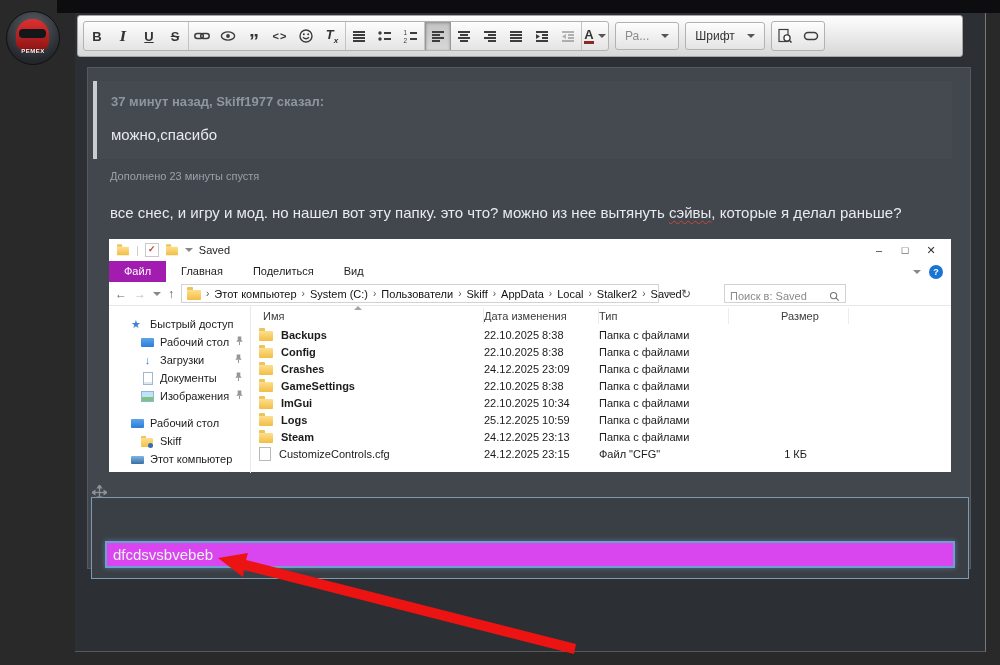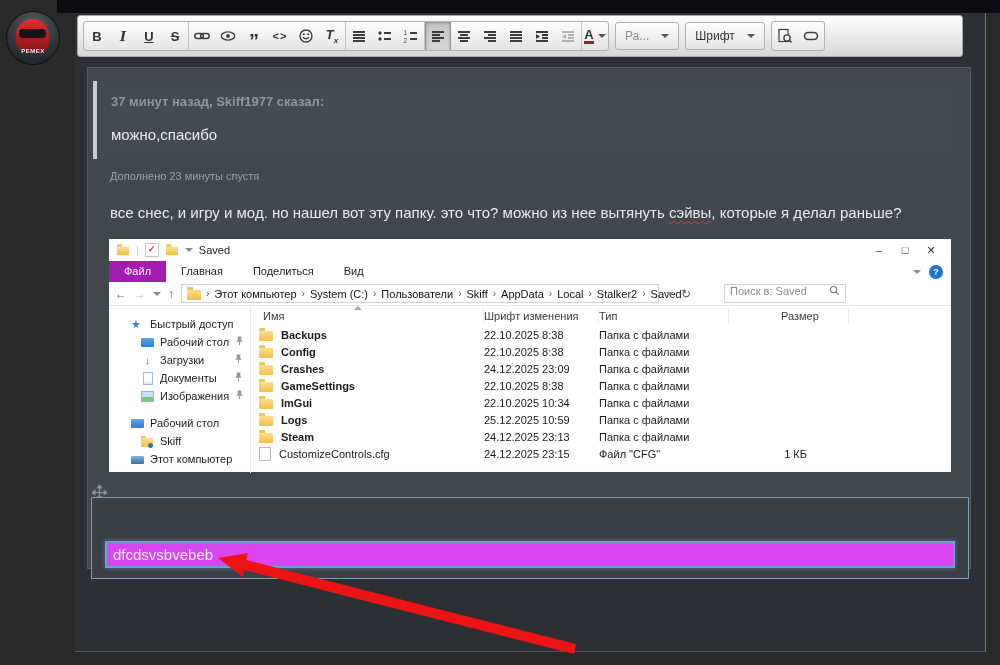--- a/index.html
+++ b/index.html
@@ -64,21 +64,21 @@
   .vcar{width:0;height:0;border-left:4px solid transparent;border-right:4px solid transparent;
         border-top:4px solid #888;display:inline-block}
   .help{width:14px;height:14px;border-radius:50%;background:#1a74d4;color:#fff;font-size:9px;
         font-weight:bold;text-align:center;line-height:14px}
   .x-addr{height:23px;display:flex;align-items:center;padding:0 6px;gap:7px}
   .x-nav{color:#777;font-size:12px}
   .x-crumbbox{height:19px;border:1px solid #d2d2d2;display:flex;align-items:center;
               padding:0 5px;gap:3px;width:478px;box-sizing:border-box}
   .crumb-sep{color:#555;font-size:10px;padding:0 2px}
   .crumb{font-size:11px;color:#111;white-space:nowrap}
-  .x-search{height:19px;border:1px solid #d2d2d2;display:flex;align-items:flex-start;width:122px;
+  .x-search{height:19px;border:1px solid #d2d2d2;display:flex;align-items:flex-end;width:122px;
             padding:0 5px;box-sizing:border-box;margin-left:26px;color:#8a8a8a;justify-content:space-between}
   .x-body{position:relative;height:167px;border-top:1px solid #e8e8e8}
   .x-side{position:absolute;left:0;top:0;bottom:0;width:142px;border-right:1px solid #e8e8e8;
           padding-top:9px;box-sizing:border-box;overflow:hidden}
   .s-item{height:18px;display:flex;align-items:center;gap:6px;padding-left:22px;white-space:nowrap}
   .s-item.ind{padding-left:32px}
   .s-item.gap{margin-top:9px}
   .s-pin{margin-left:auto;margin-right:7px;flex:none}
   .si{width:13px;height:13px;display:inline-flex;align-items:center;flex:none;position:relative}
   .si.star{color:#3f83d4;font-size:11px;line-height:13px}
@@ -467,21 +467,21 @@
               </span>
               <span>Этот компьютер</span>
             </div>
           </div>
         <div class="x-files">
           <div class="f-head" id="x-cols">
               <div class="hc c-name">
                 <span>Имя</span>
               </div>
               <div class="hc c-date">
-                <span>Шрифт изменения</span>
+                <span>Дата изменения</span>
               </div>
               <div class="hc c-type">
                 <span>Тип</span>
               </div>
               <div class="hc c-size">
                 <span>Размер</span>
               </div>
               <span class="sortcar"></span>
             </div>
           <div id="x-rows">

